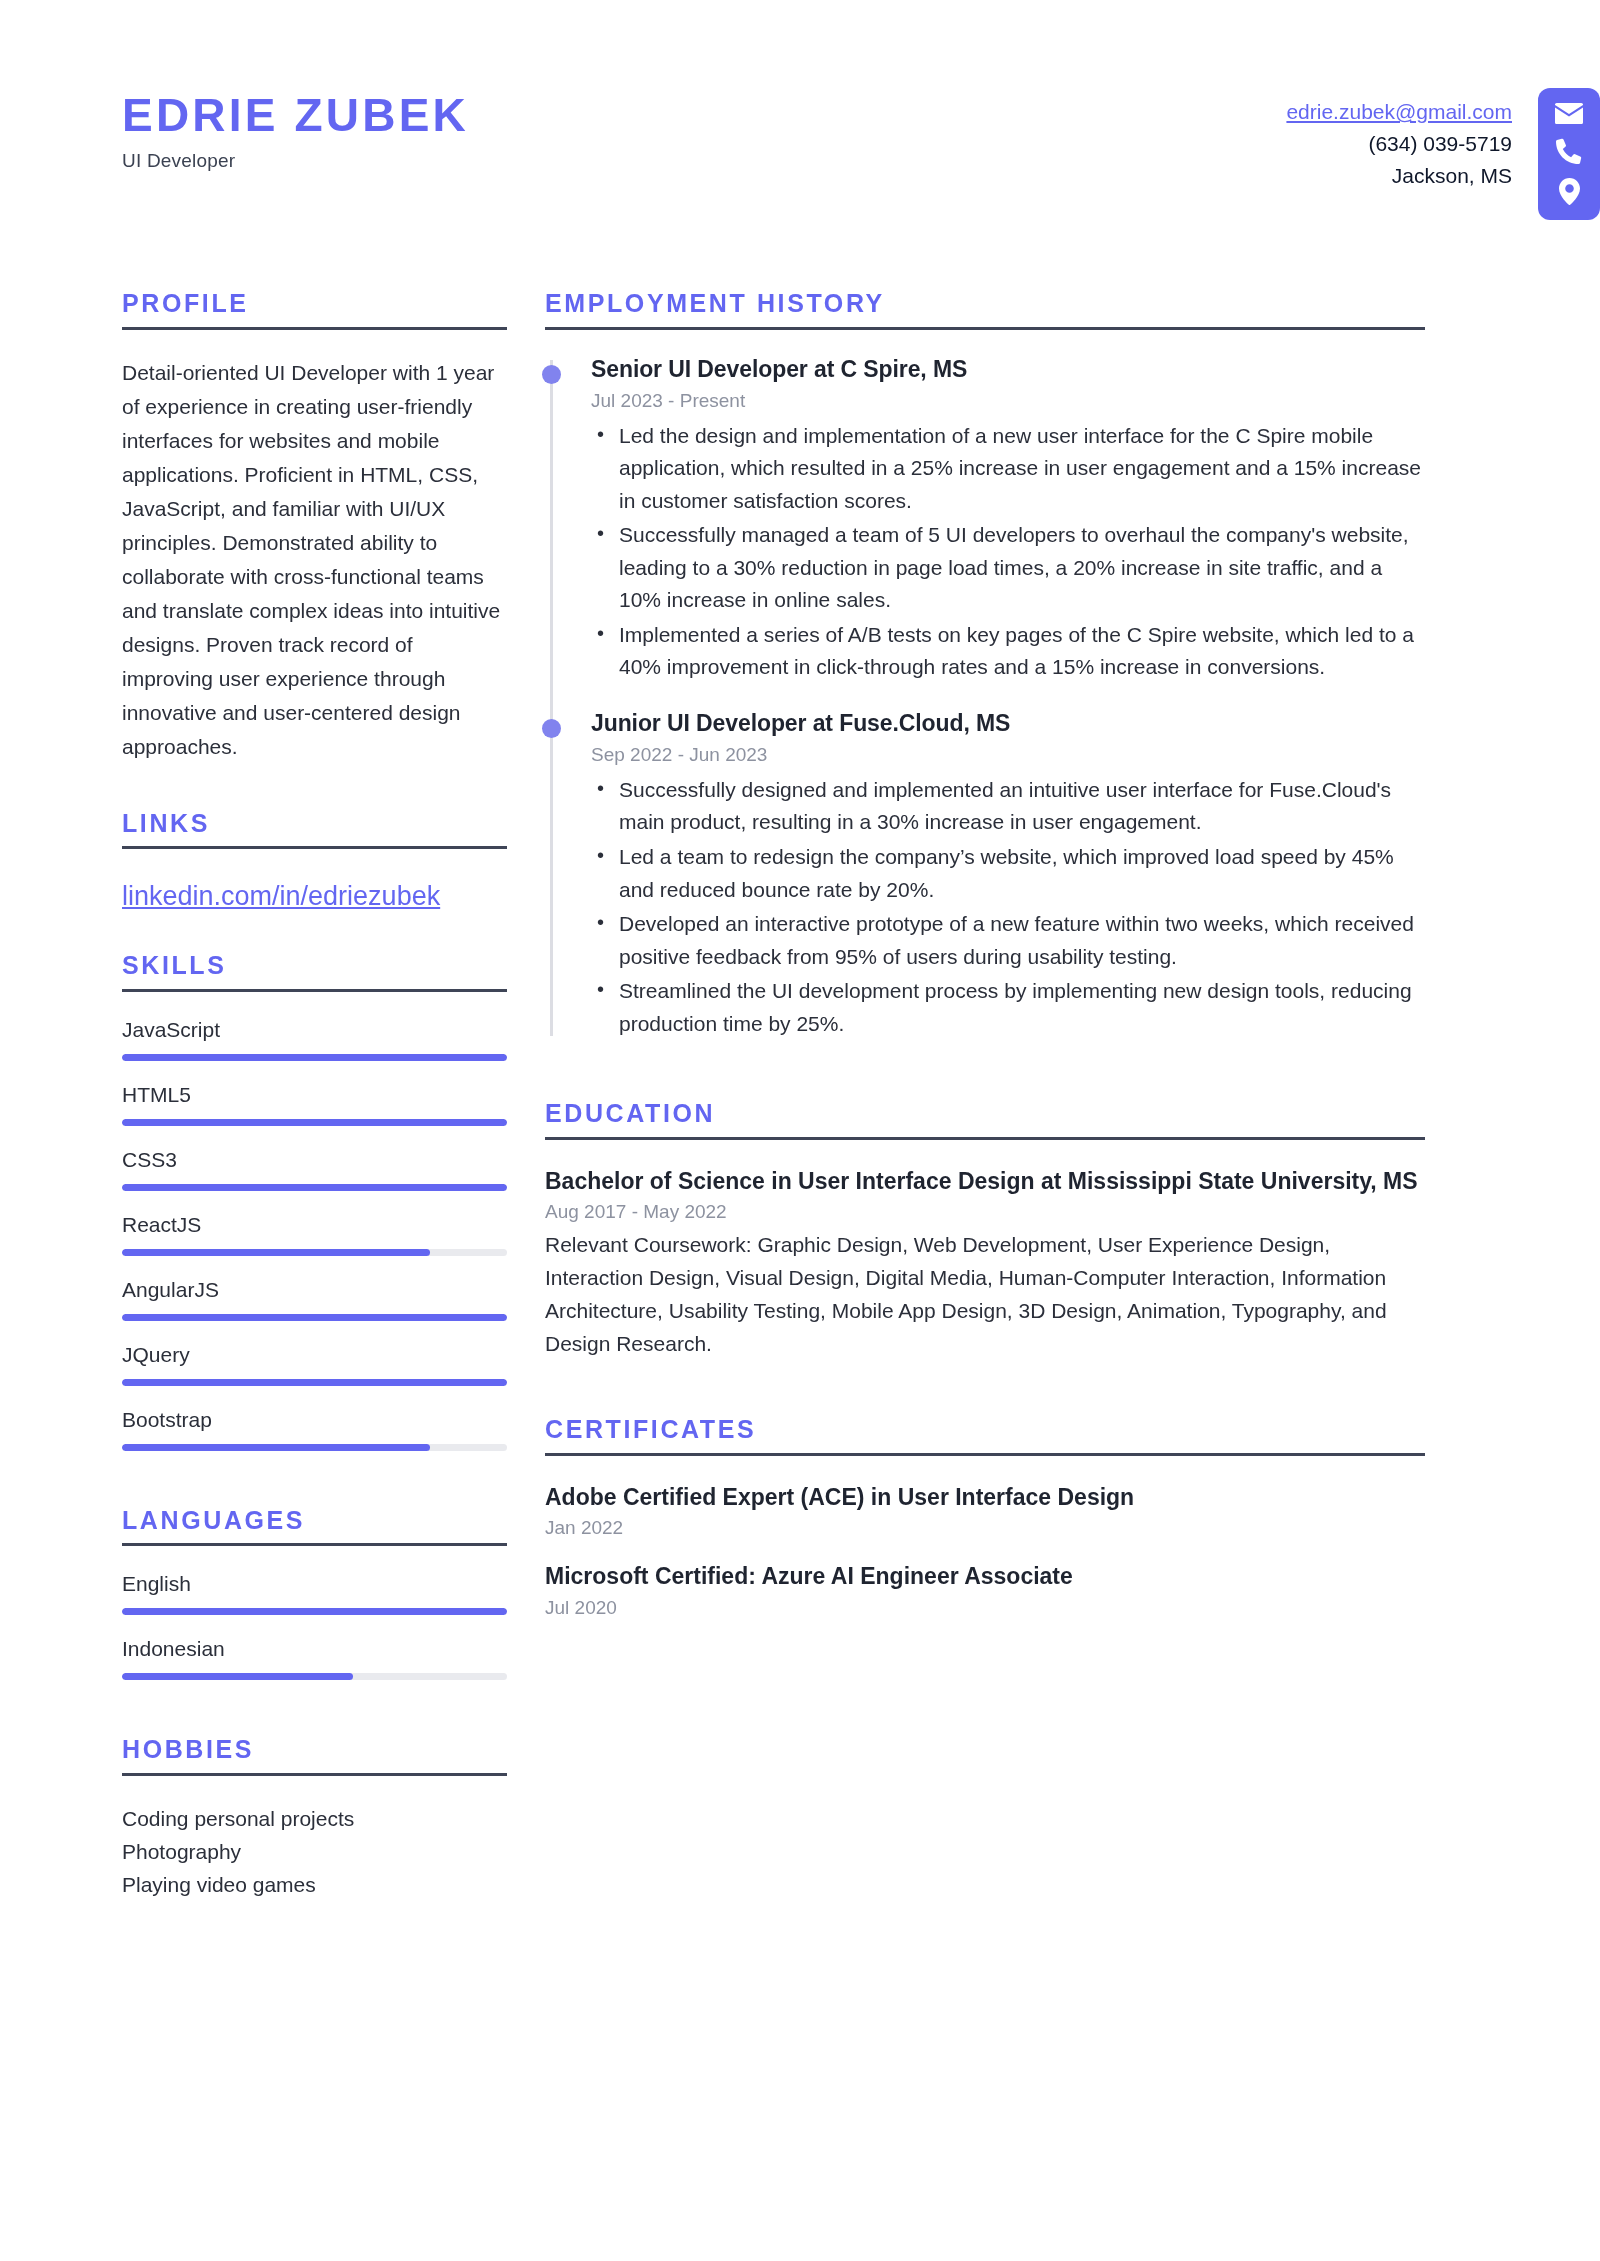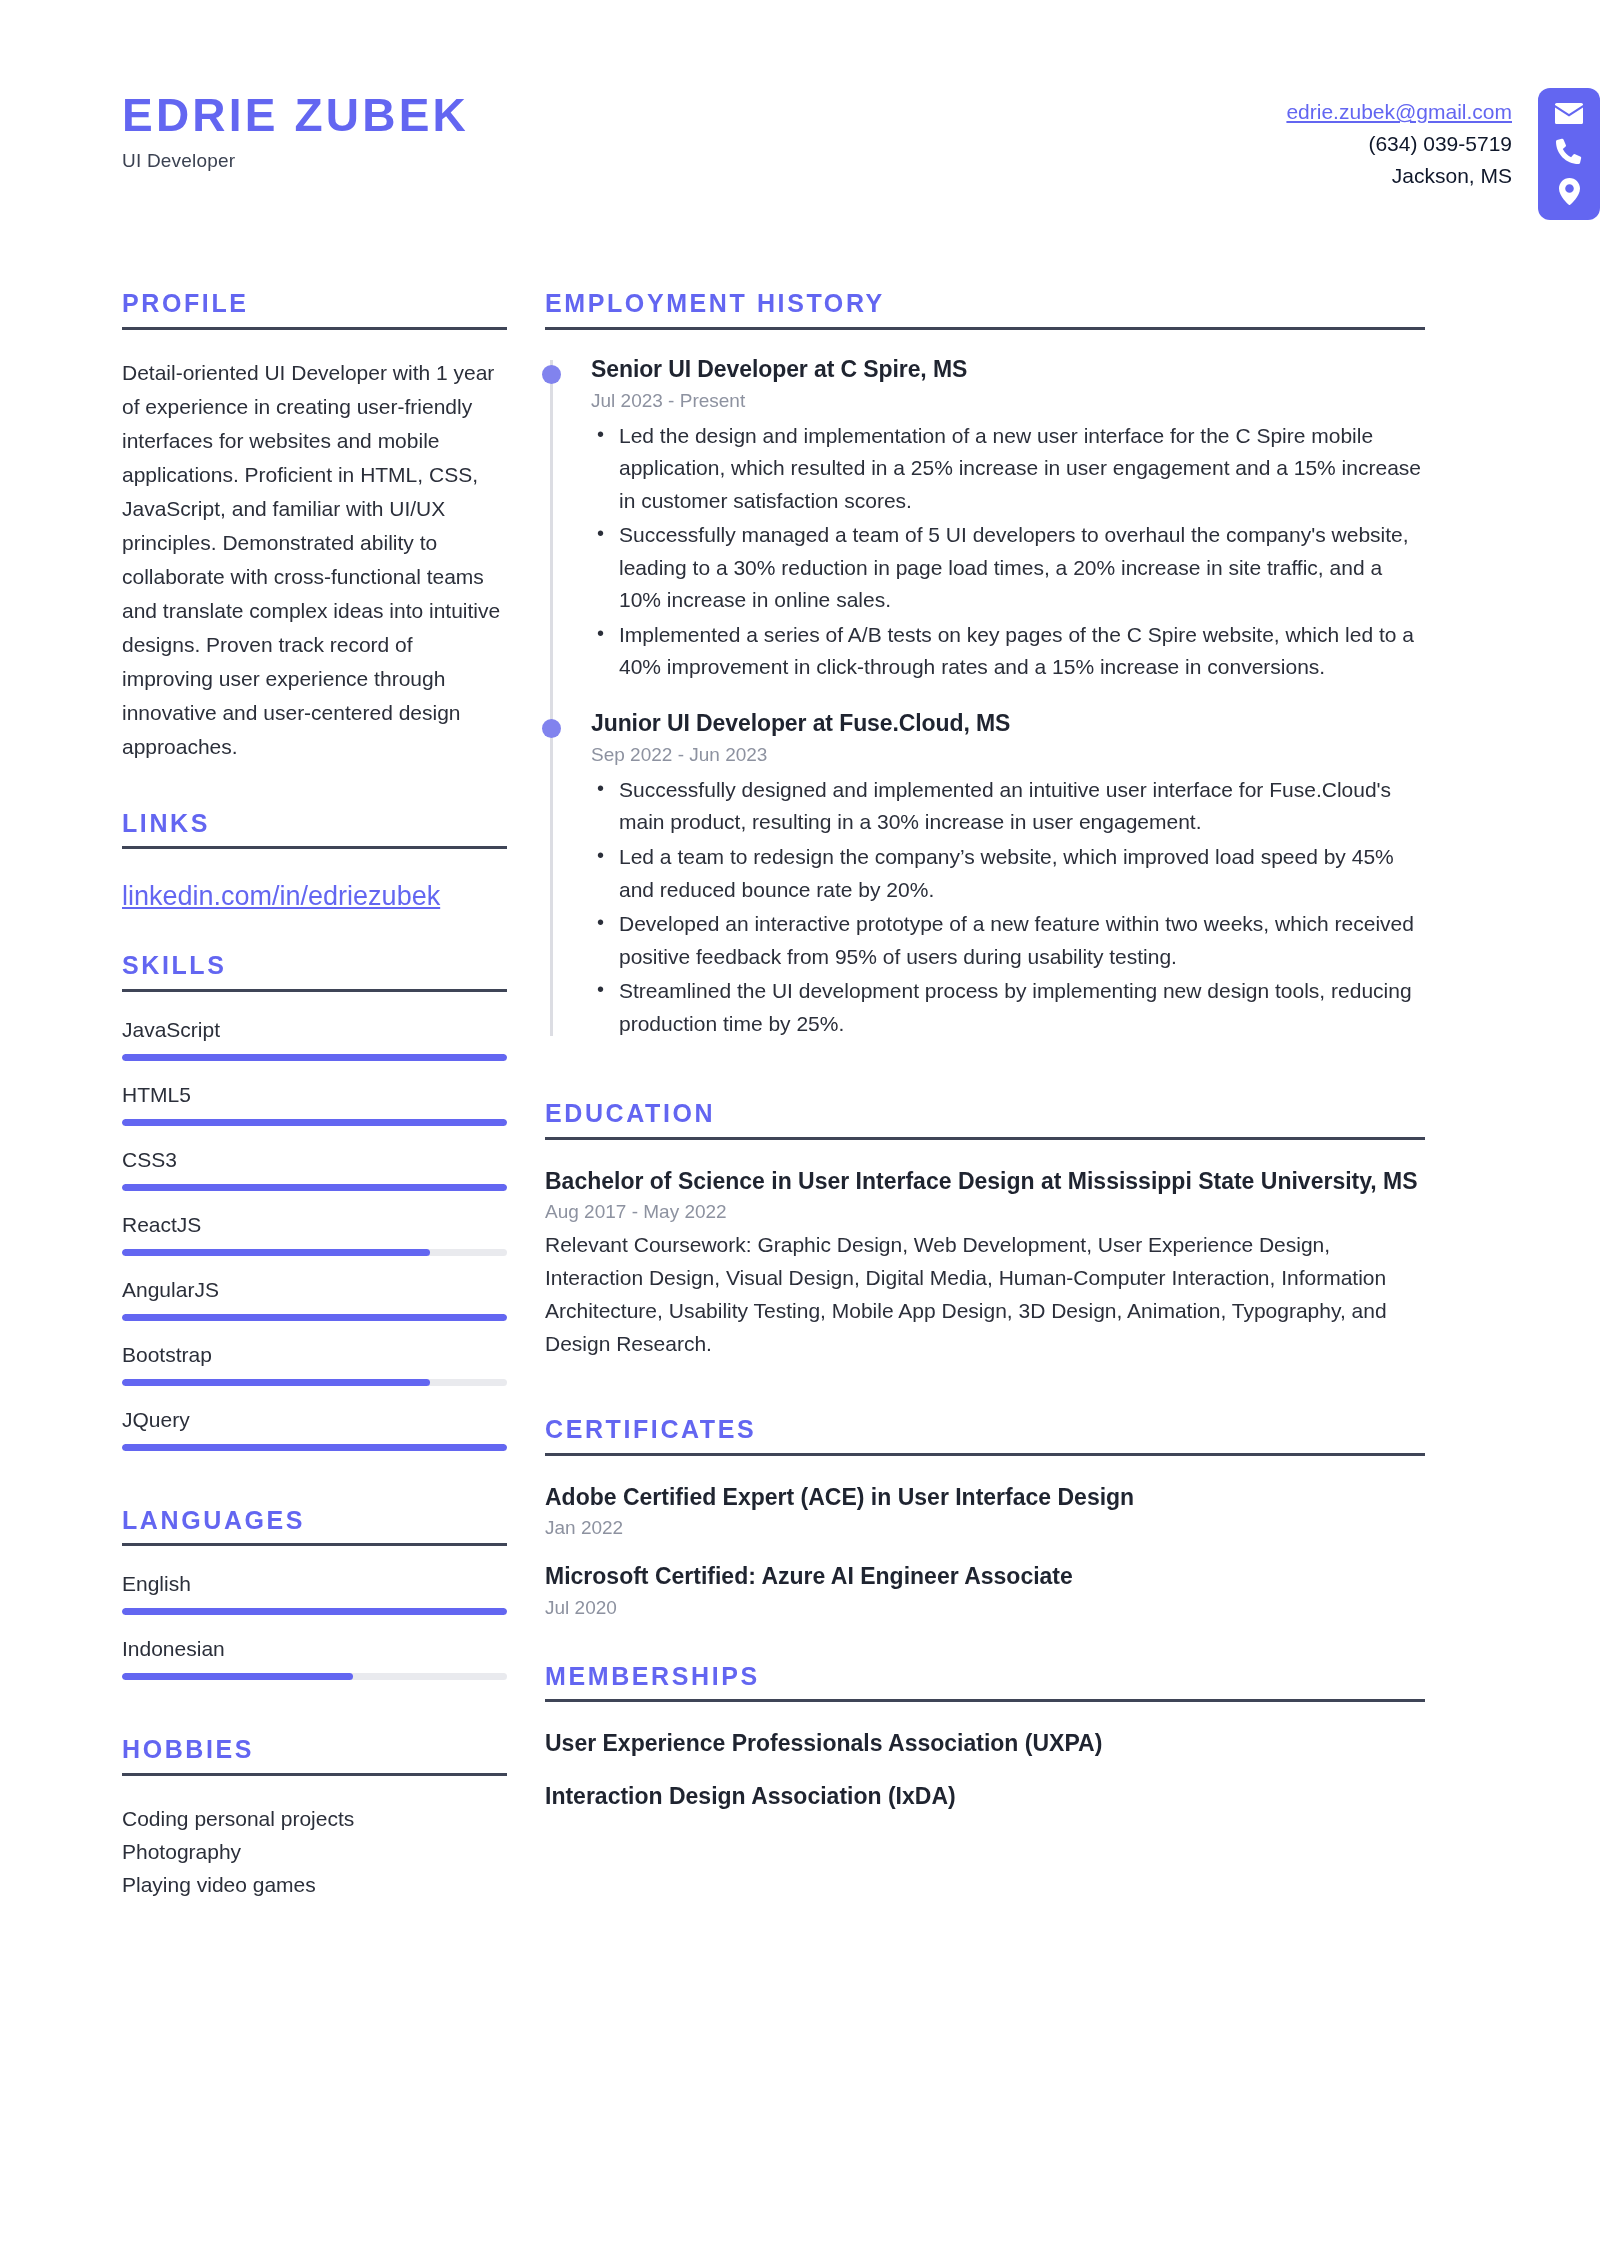--- a/index.html
+++ b/index.html
@@ -349,30 +349,30 @@
         </div>
 
         <div class="bar-item">
           <div class="bar-label">AngularJS</div>
           <div class="bar-track">
             <div class="bar-fill" style="width: 100%;"></div>
           </div>
         </div>
 
         <div class="bar-item">
+          <div class="bar-label">JQuery</div>
+          <div class="bar-track">
+            <div class="bar-fill" style="width: 100%;"></div>
+          </div>
+        </div>
+
+        <div class="bar-item">
           <div class="bar-label">Bootstrap</div>
           <div class="bar-track">
             <div class="bar-fill" style="width: 80%;"></div>
-          </div>
-        </div>
-
-        <div class="bar-item">
-          <div class="bar-label">JQuery</div>
-          <div class="bar-track">
-            <div class="bar-fill" style="width: 100%;"></div>
           </div>
         </div>
       </div>
 
       <div class="gap-md"></div>
 
       <div class="section">
         <div class="sec-head">LANGUAGES</div>
         <div class="sec-rule"></div>
 
@@ -462,28 +462,18 @@
             <div class="entry-dates">Jan 2022</div>
           </div>
           <div class="entry">
             <div class="entry-title">Microsoft Certified: Azure AI Engineer Associate</div>
             <div class="entry-dates">Jul 2020</div>
           </div>
         </div>
 
         <div class="gap-sm"></div>
 
-        <div class="section">
-          <div class="sec-head">MEMBERSHIPS</div>
-          <div class="sec-rule"></div>
-          <div class="entry">
-            <div class="entry-title">User Experience Professionals Association (UXPA)</div>
-          </div>
-          <div class="entry">
-            <div class="entry-title">Interaction Design Association (IxDA)</div>
-          </div>
-        </div>
 
       </div>
     </div>
 
   </div>
 </div>
 
 </body></html>

